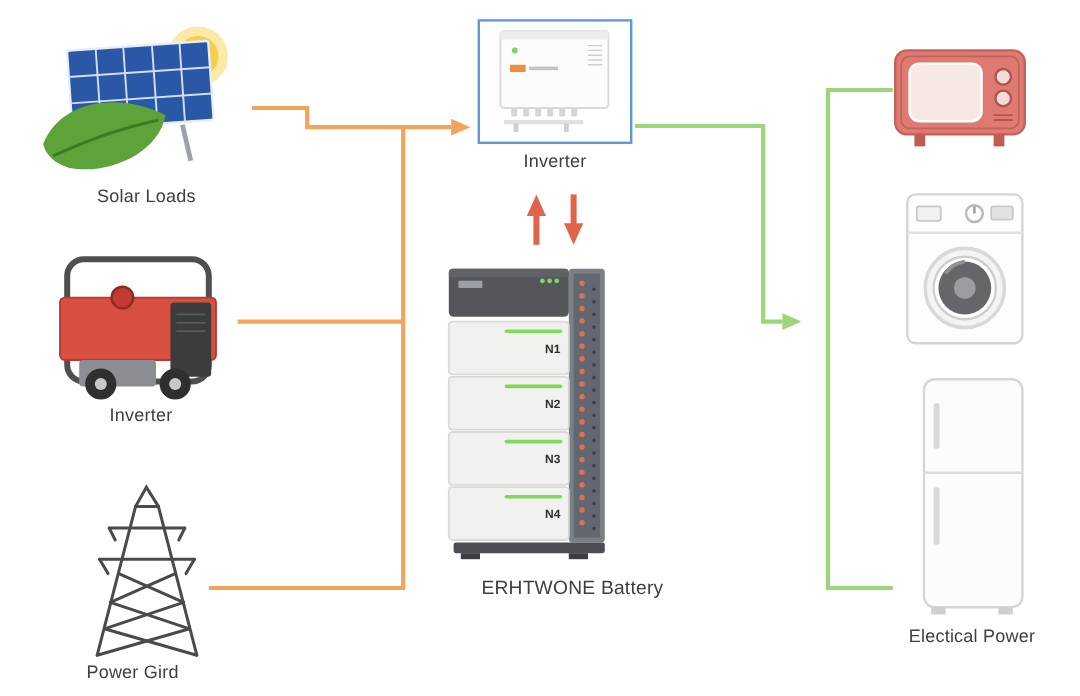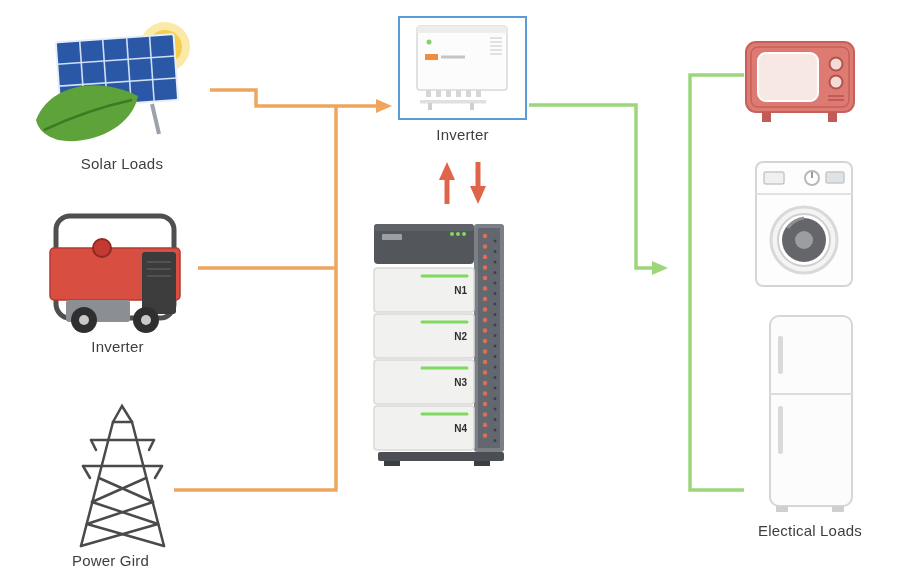--- a/index.html
+++ b/index.html
@@ -180,20 +180,21 @@
         <line x1="52" y1="198" x2="97" y2="198" stroke="#7fd95f" stroke-width="3" stroke-linecap="round"></line>
         <text x="97" y="216" text-anchor="end" font-size="10" font-weight="bold" fill="#2f2f2f">N4</text>
       </g>
       <g>
         <rect x="8" y="236" width="126" height="9" rx="2" fill="#4b4f54"></rect>
         <rect x="14" y="245" width="16" height="5" fill="#3b3f44"></rect>
           <rect x="104" y="245" width="16" height="5" fill="#3b3f44"></rect>
       </g>
     </svg>
   </div>
+  <div class="label big" style="left:352px;top:482px;width:250px">ERHTWONE Battery</div>
 
   <div class="node" style="left:744px;top:36px;width:112px;height:92px">
     <svg width="112" height="92" viewBox="0 0 112 92">
       <rect x="2" y="6" width="108" height="70" rx="10" fill="#dd7b72" stroke="#c7605a" stroke-width="2"></rect>
       <rect x="7" y="11" width="98" height="60" rx="7" fill="none" stroke="#c7605a" stroke-width="1.5"></rect>
       <rect x="14" y="17" width="60" height="48" rx="8" fill="#f7e8e4" stroke="#ffffff" stroke-width="2"></rect>
       <circle cx="92" cy="28" r="6.5" fill="#f3dcd8" stroke="#b4524c" stroke-width="2"></circle>
       <circle cx="92" cy="46" r="6.5" fill="#f3dcd8" stroke="#b4524c" stroke-width="2"></circle>
       <g stroke="#b4524c" stroke-width="1.5">
           <line x1="84" y1="60" x2="100" y2="60"></line>
@@ -225,15 +226,15 @@
   <div class="node" style="left:762px;top:314px;width:97px;height:200px">
     <svg width="97" height="200" viewBox="0 0 97 200">
       <rect x="8" y="2" width="82" height="190" rx="9" fill="#fcfcfc" stroke="#d6d6d6" stroke-width="2"></rect>
       <line x1="8" y1="80" x2="90" y2="80" stroke="#dcdcdc" stroke-width="2"></line>
       <rect x="16" y="22" width="5" height="38" rx="2" fill="#d9d9d9"></rect>
       <rect x="16" y="92" width="5" height="48" rx="2" fill="#d9d9d9"></rect>
       <rect x="14" y="192" width="12" height="6" fill="#cfcfcf"></rect>
       <rect x="70" y="192" width="12" height="6" fill="#cfcfcf"></rect>
     </svg>
   </div>
-  <div class="label" style="left:726px;top:522px;width:168px">Electical Loads</div>
+  <div class="label" style="left:726px;top:522px;width:168px">Electical Power</div>
 
 </div>
 
 </body></html>

